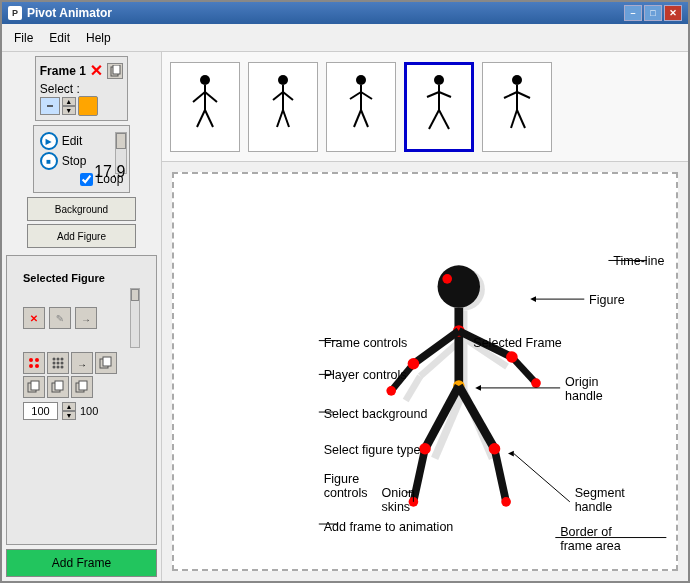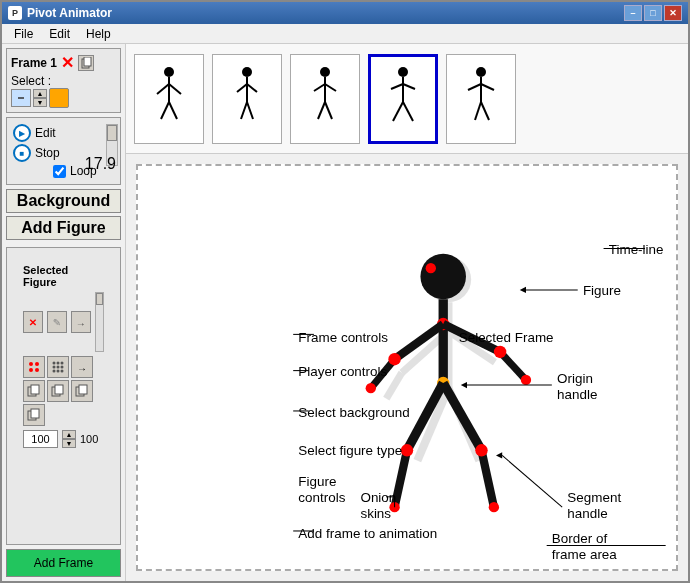--- a/index.html
+++ b/index.html
@@ -63,40 +63,41 @@
       color: white;
       cursor: pointer;
     }
     .title-btn.close { background: #c0392b; }
     .menu-bar {
       background: #f0f0f0;
       border-bottom: 1px solid #ccc;
       display: flex;
       gap: 0;
       padding: 2px 4px;
-      height: 20px;
+      height: 28px;
       align-items: center;
     }
     .menu-item {
       padding: 1px 8px;
       cursor: pointer;
       font-size: 12px;
     }
     .main-area {
       display: flex;
       flex: 1;
       overflow: hidden;
     }
     .left-panel {
-      width: 124px;
+      width: 160px;
       background: #f0f0f0;
       border-right: 1px solid #ccc;
       display: flex;
       flex-direction: column;
       padding: 4px;
+      align-items: center;
     }
     .frame-section {
       border: 1px solid #999;
       background: #e8e8e8;
       padding: 4px;
       margin-bottom: 4px;
     }
     .frame-row {
       display: flex;
       align-items: center;
@@ -209,24 +210,23 @@
     }
     .bg-btn-section {
       margin-bottom: 4px;
     }
     .bg-button, .add-figure-btn {
       width: 100%;
       height: 24px;
       background: #e8e8e0;
       border: 1px solid #888;
       cursor: pointer;
-      font-size: 16px;
+      font-size: 10px;
       text-align: center;
       margin-bottom: 3px;
-      font-weight: bold;
     }
     .selected-figure-section {
       border: 1px solid #999;
       background: #e8e8e8;
       padding: 16px;
       flex: 1;
     }
     .sf-label {
       font-size: 11px;
       font-weight: bold;

